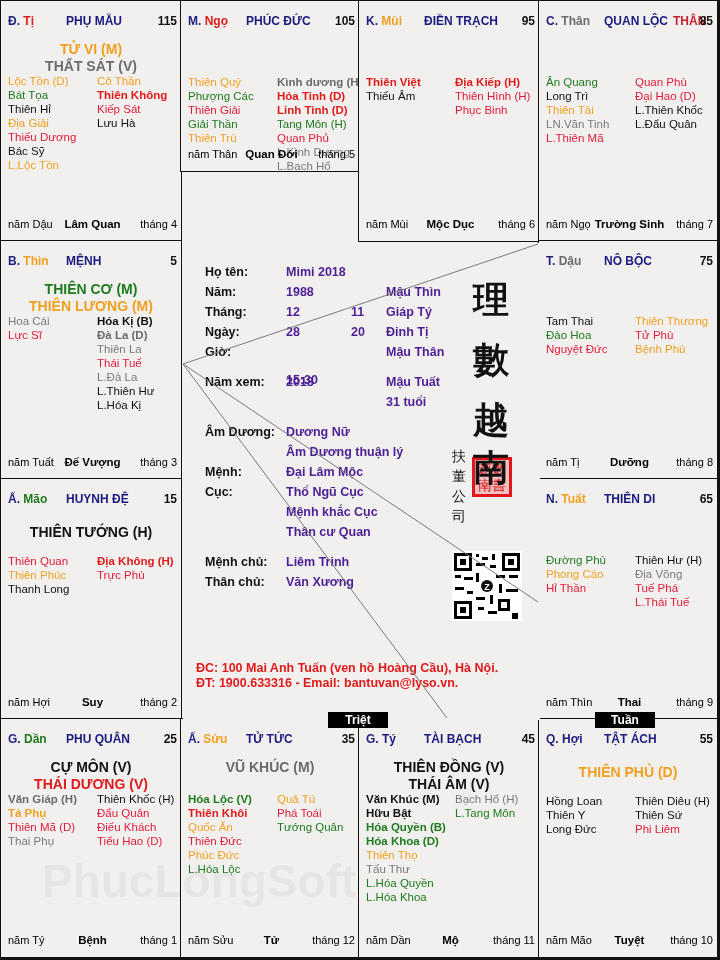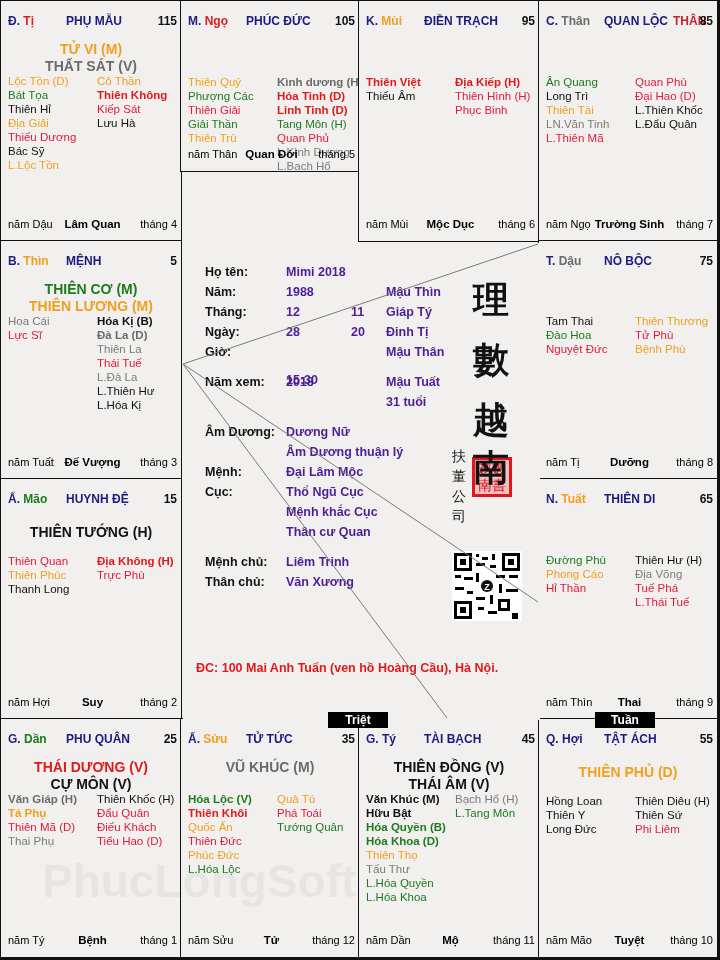--- a/index.html
+++ b/index.html
@@ -262,22 +262,22 @@
     <span class="mo">tháng 9</span>
   </div>
       </div>
       <div class="cell" style="left: -2px; top: 716px; width: 182px; height: 240px;">
         <div class="cell-header">
     <span class="branch"><span class="stem">G.</span> <span style="color:#1e7a1e">Dần</span></span>
     <span class="palace"><span>PHU QUÂN</span></span>
     <span class="age">25</span>
   </div>
         <div class="major" style="top:40px">
+          <div style="color:#111111">CỰ MÔN (V)</div>
           <div style="color:#e01a1a">THÁI DƯƠNG (V)</div>
-          <div style="color:#111111">CỰ MÔN (V)</div>
         </div>
         <div class="stars" style="top:73px">
           <div class="col left">
             <span class="star b" style="color:#6b6b6b">Văn Giáp (H)</span>
             <span class="star b" style="color:#f0a020">Tả Phụ</span>
             <span class="star" style="color:#e01a3a">Thiên Mã (D)</span>
             <span class="star" style="color:#7a7a7a">Thai Phụ</span>
           </div>
           <div class="col right">
             <span class="star" style="color:#111111">Thiên Khốc (H)</span>
@@ -469,20 +469,21 @@
         <rect x="26" y="56" width="6" height="3" fill="#000"></rect>
           <rect x="36" y="60" width="9" height="3" fill="#000"></rect>
           <rect x="60" y="62" width="6" height="6" fill="#000"></rect>
         <circle cx="35" cy="35" r="6" fill="#111"></circle>
           <text x="35" y="38.5" font-size="9" fill="#fff" text-anchor="middle" font-family="Liberation Sans, sans-serif" font-weight="bold">Z</text>
       </svg>
     </div>
 
     <div class="contact">
       <div>ĐC: 100 Mai Anh Tuấn (ven hồ Hoàng Cầu), Hà Nội.</div>
+      <div>ĐT: 1900.633316 - Email: bantuvan@lyso.vn.</div>
     </div>
   </div>
 
   <div class="tag" style="left:326px; top:710px; width:60px;">Triệt</div>
   <div class="tag" style="left:593px; top:710px; width:60px;">Tuần</div>
 
   <svg class="lines" width="720" height="960">
     <line x1="181" y1="362" x2="536" y2="242" stroke="#7a7a7a" stroke-width="1"></line>
     <line x1="181" y1="362" x2="536" y2="600" stroke="#7a7a7a" stroke-width="1"></line>
     <line x1="181" y1="362" x2="445" y2="716" stroke="#7a7a7a" stroke-width="1"></line>

